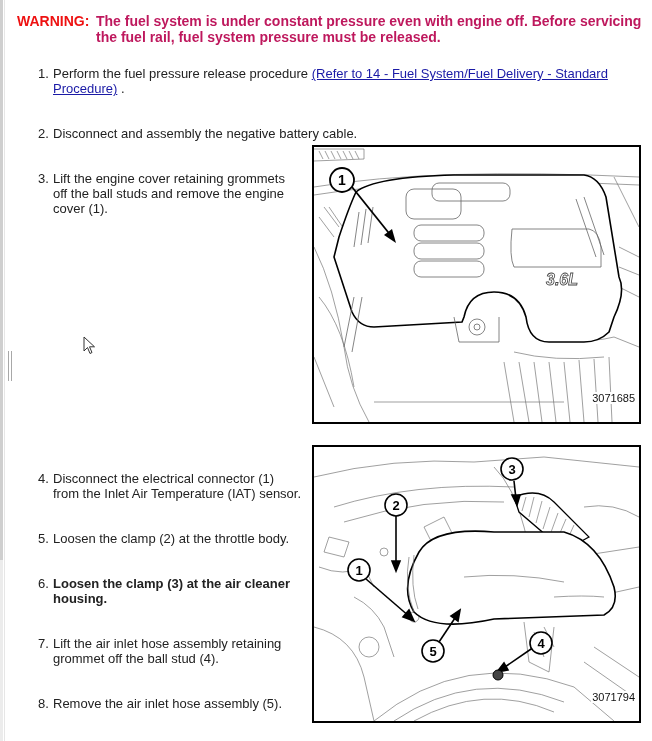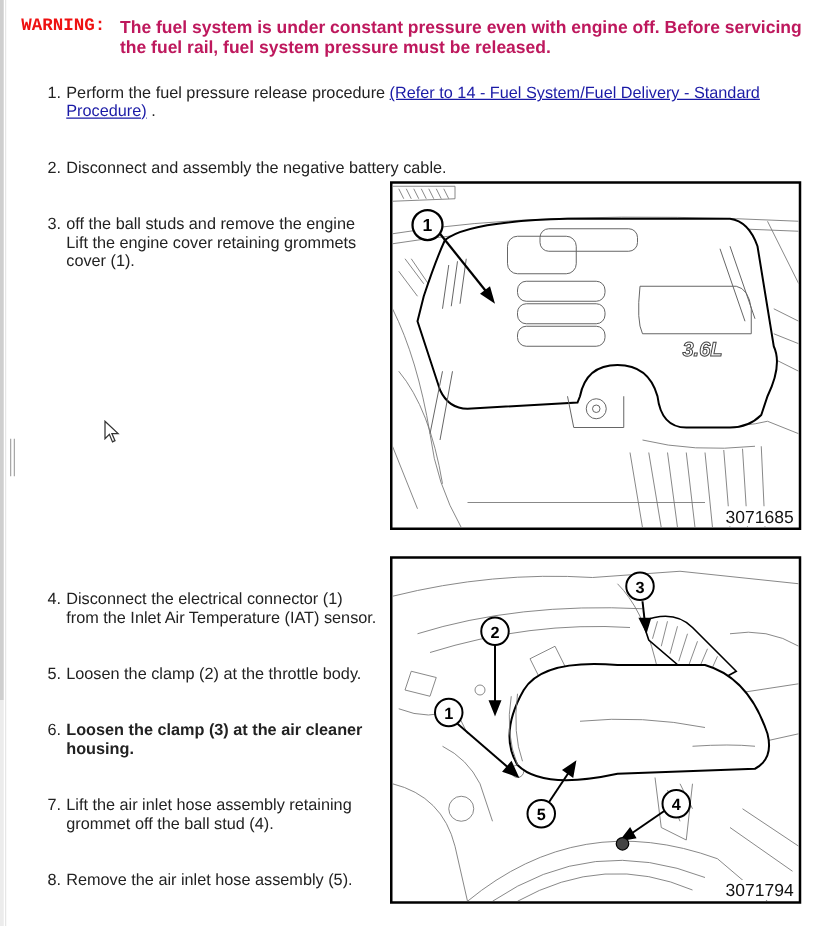--- a/index.html
+++ b/index.html
@@ -9,31 +9,31 @@
     font-family:"Liberation Sans", sans-serif;
     color:#111111;
   }
   .edge-dark { position:absolute; left:0; top:0; width:3px; height:560px; background:#cfcfcf; }
   .edge-light { position:absolute; left:0; top:560px; width:3px; height:181px; background:#ececec; }
   .edge-line { position:absolute; left:4px; top:0; width:1px; height:741px; background:#e6e6e6; }
   .splitter { position:absolute; left:8px; top:351px; width:4px; height:30px;
     border-left:1px solid #a8a8a8; border-right:1px solid #a8a8a8; box-sizing:border-box; }
 
   .warning { position:absolute; left:17px; top:13px; width:630px; font-size:14px; line-height:16px; font-weight:bold; }
-  .warning .label { position:absolute; left:0; top:0; color:#ee1111;font-family:Liberation Mono, monospace; }
+  .warning .label { position:absolute; left:0; top:0; color:#ee1111; }
   .warning .text { position:absolute; left:79px; top:0; width:550px; color:#be185d; }
 
   .step { position:absolute; left:38px; font-size:13px; line-height:15px; color:#222; }
   .step .num { position:absolute; left:0; top:0; }
   .step .body { position:absolute; left:15px; top:0; }
   .step a { color:#1a1aa6; text-decoration:underline; }
 
   .figure { position:absolute; left:312px; width:329px; border:2px solid #000; box-sizing:border-box; background:#fff; overflow:hidden; }
   .figure svg { display:block; }
-  .fig-id { position:absolute; right:3px; bottom:1px; font-size:14px; color:#111; background:#fff; padding:0 1px; }
+  .fig-id { position:absolute; right:3px; bottom:18px; font-size:11px; color:#111; background:#fff; padding:0 1px; }
 
   .cursor { position:absolute; left:83px; top:336px; }
 </style>
 </head>
 <body>
 
 <div class="edge-dark"></div>
 <div class="edge-light"></div>
 <div class="edge-line"></div>
 <div class="splitter"></div>
@@ -49,22 +49,22 @@
 </div>
 
 <div class="step" style="top:126px;width:320px;">
   <span class="num">2.</span>
   <span class="body" style="white-space:nowrap;">Disconnect and assembly the negative battery cable.</span>
 </div>
 
 <div class="step" style="top:171px;width:270px;">
   <span class="num">3.</span>
   <span class="body" style="white-space:nowrap;">
+    <span style="display:block">Lift the engine cover retaining grommets</span>
     <span style="display:block">off the ball studs and remove the engine</span>
-    <span style="display:block">Lift the engine cover retaining grommets</span>
     <span style="display:block">cover (1).</span>
   </span>
 </div>
 
 <div class="step" style="top:471px;width:275px;">
   <span class="num">4.</span>
   <span class="body" style="white-space:nowrap;">
     <span style="display:block">Disconnect the electrical connector (1)</span>
     <span style="display:block">from the Inlet Air Temperature (IAT) sensor.</span>
   </span>

